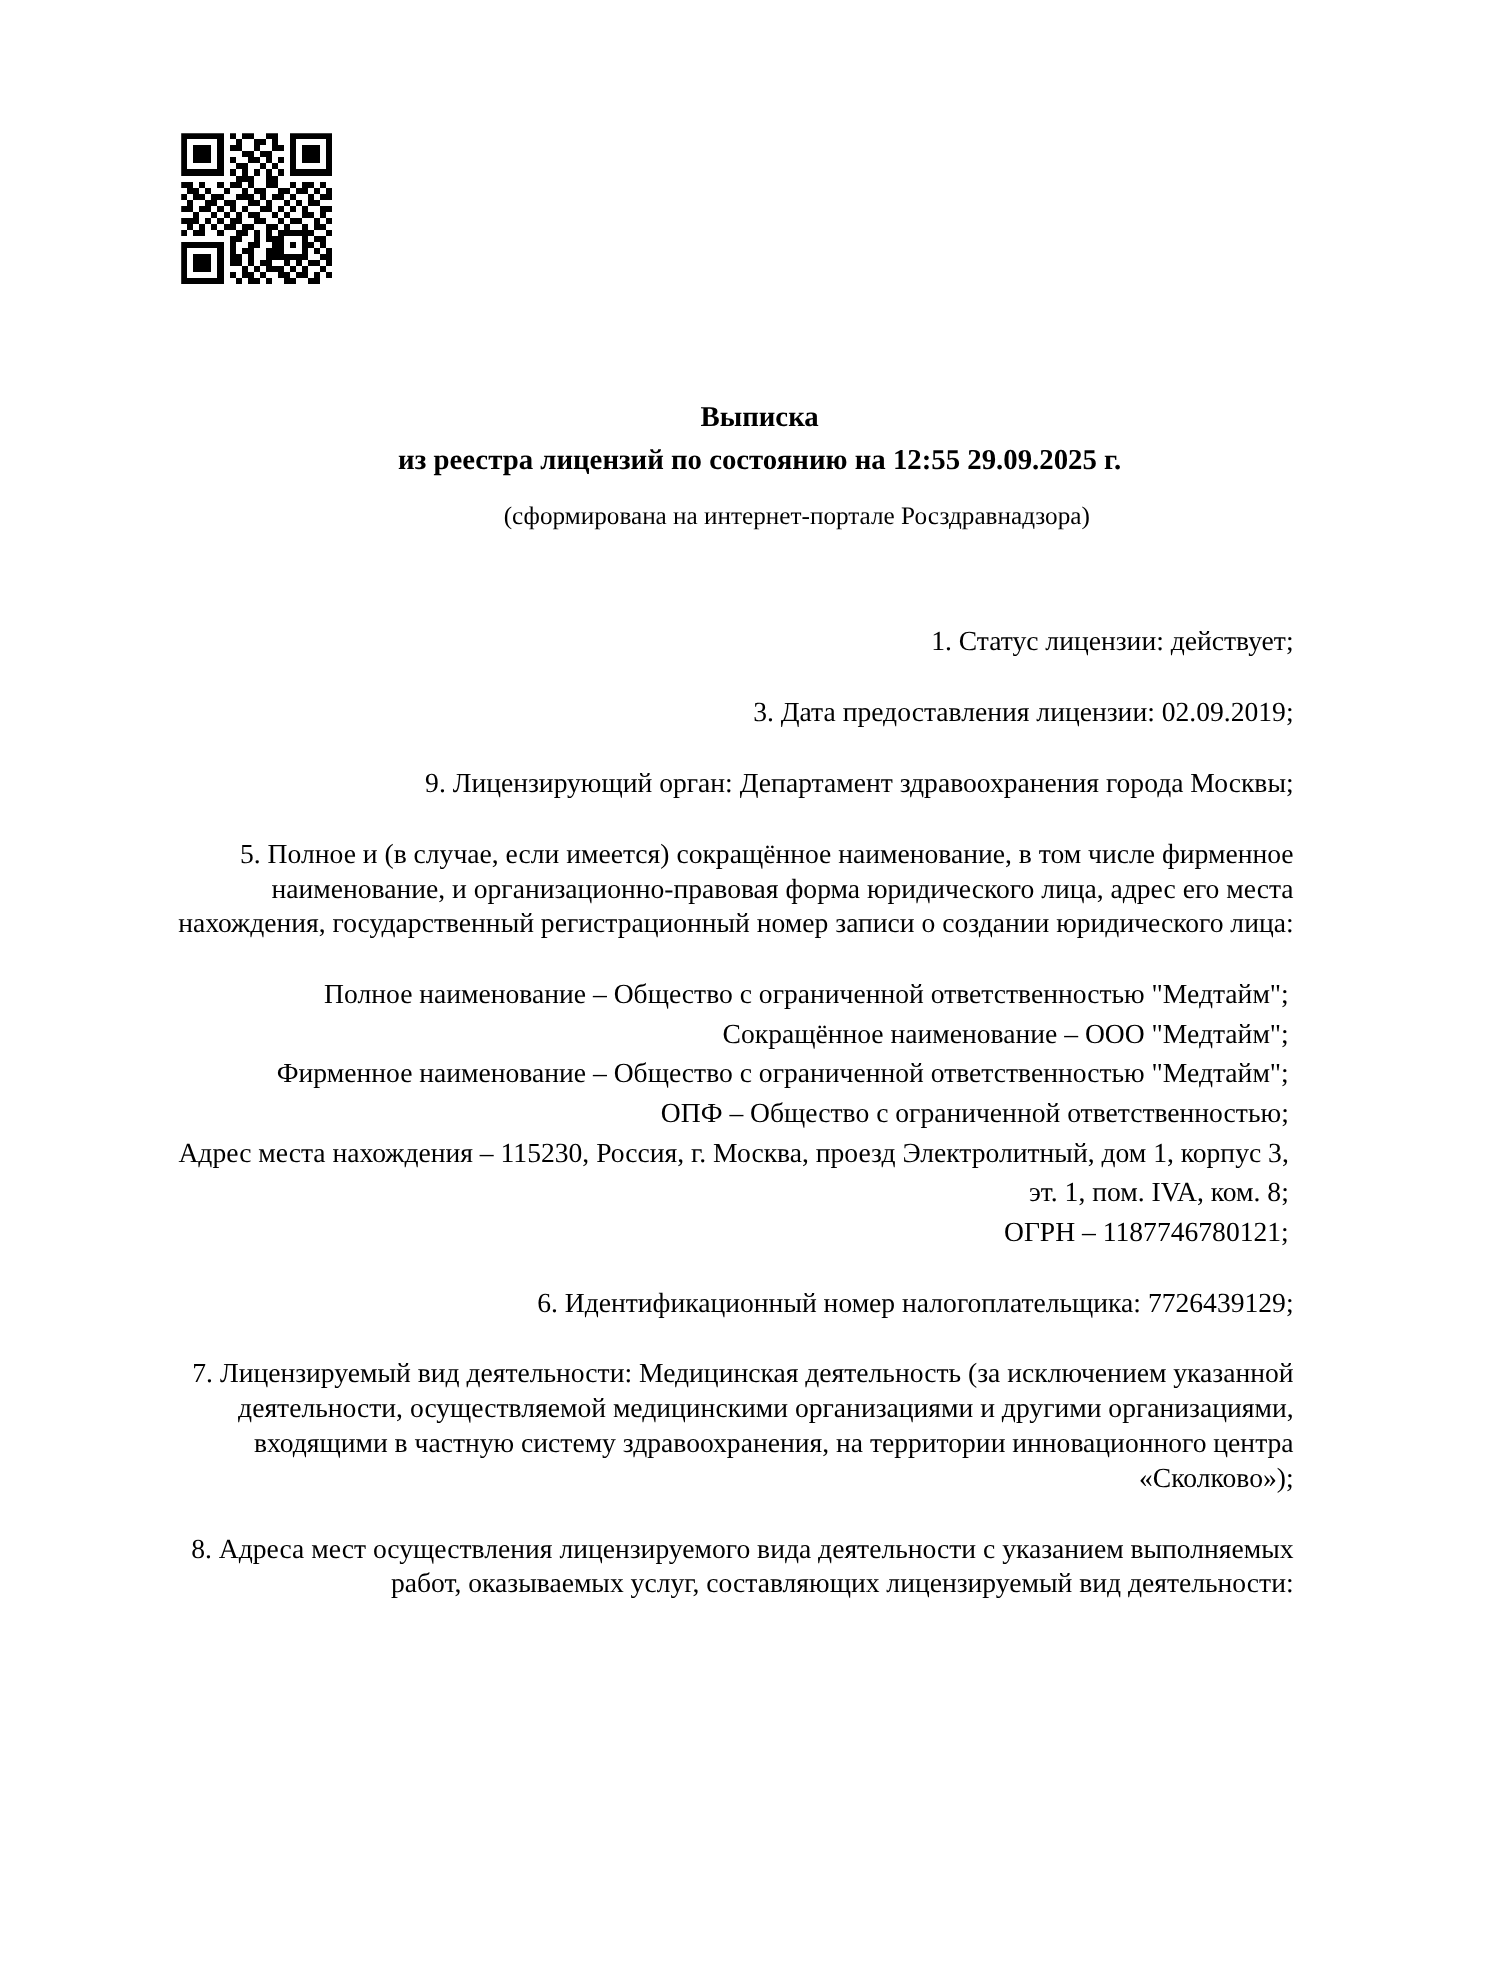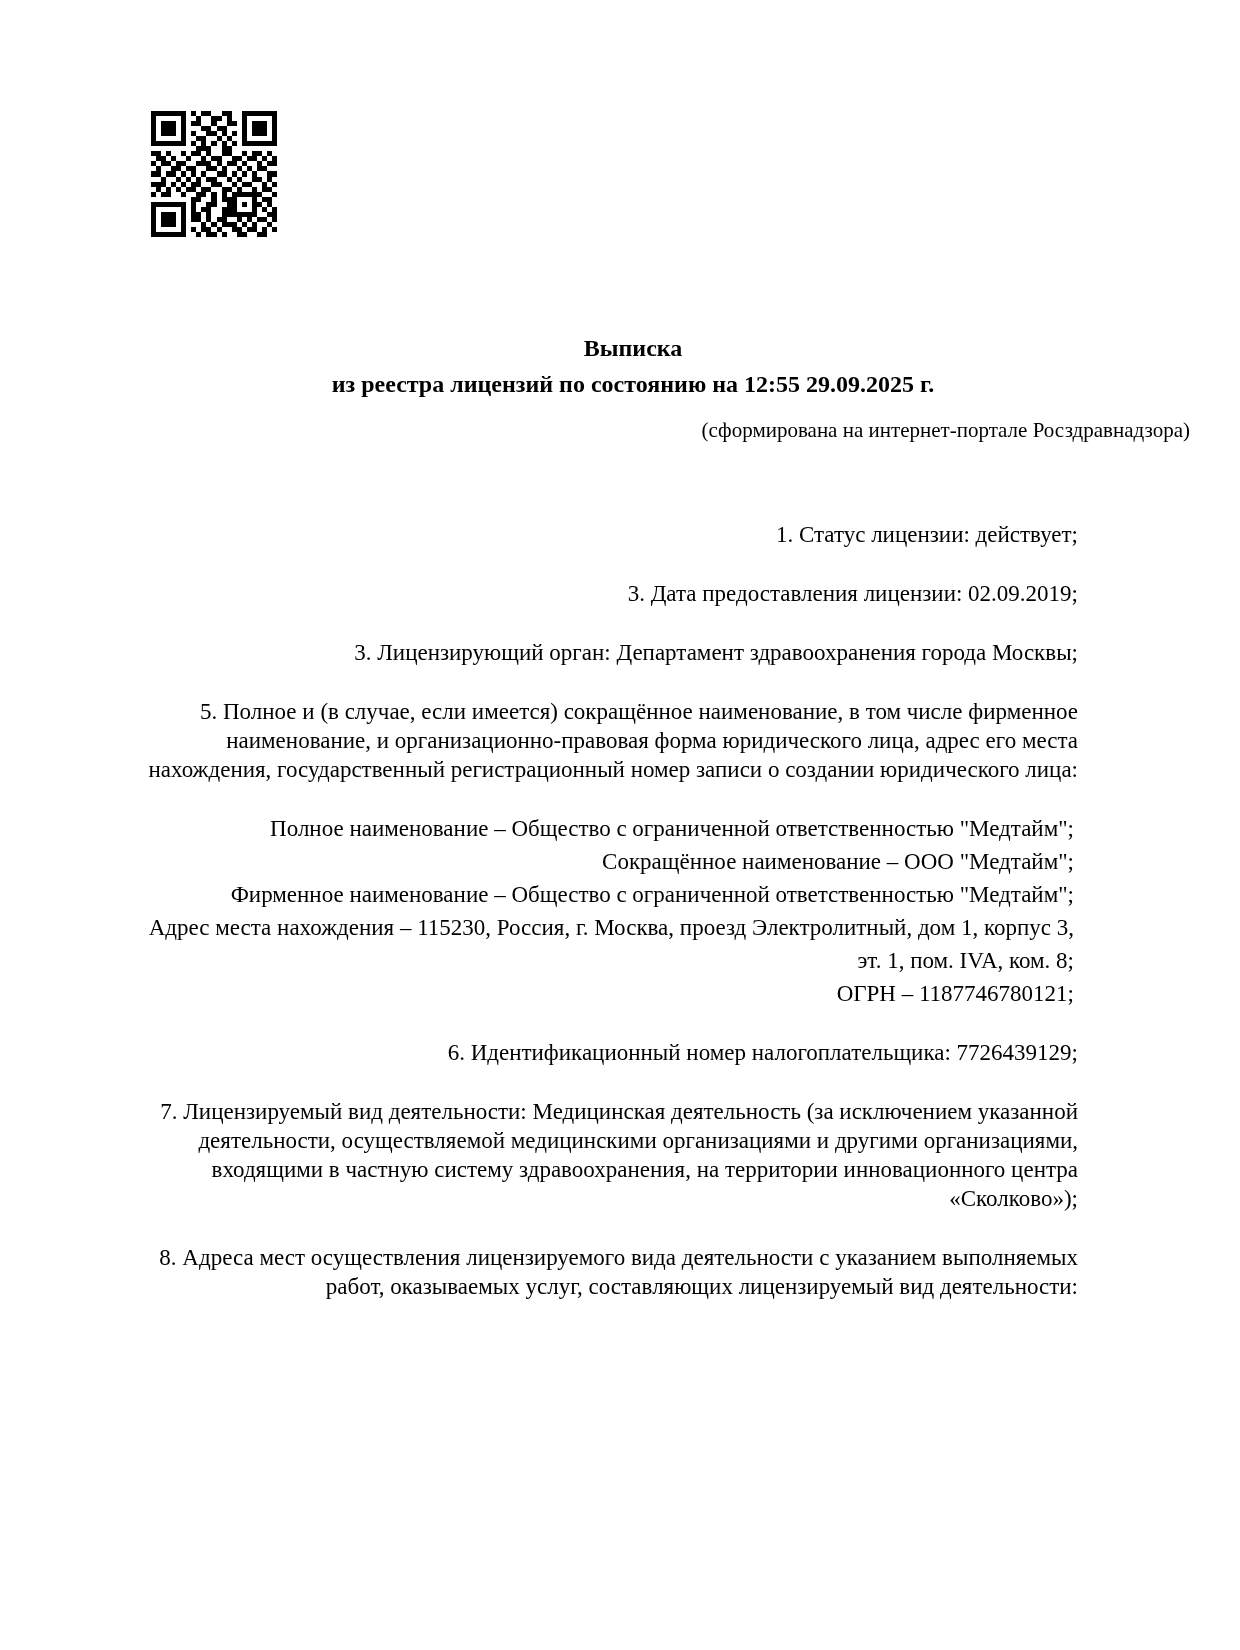--- a/index.html
+++ b/index.html
@@ -36,21 +36,21 @@
     text-align: center;
     font-size: 24px;
     font-weight: bold;
     line-height: 36px;
   }
   .subtitle {
     position: absolute;
     left: 138px;
     top: 417px;
     width: 1052px;
-    text-align: right;
+    text-align: center;
     font-size: 21px;
     line-height: 26px;
   }
   .body-text {
     position: absolute;
     left: 138px;
     top: 520px;
     width: 940px;
     font-size: 23px;
     line-height: 29px;
@@ -411,27 +411,28 @@
   <div class="title-block">
     <div>Выписка</div>
     <div>из реестра лицензий по состоянию на 12:55 29.09.2025 г.</div>
   </div>
 
   <div class="subtitle">(сформирована на интернет-портале Росздравнадзора)</div>
 
   <div class="body-text">
     <p>1. Статус лицензии: действует;</p>
     <p>3. Дата предоставления лицензии: 02.09.2019;</p>
-    <p>3. Лицензирующий орган: Департамент здравоохранения города Москвы;</p>
+    <p>9. Лицензирующий орган: Департамент здравоохранения города Москвы;</p>
     <p>5. Полное и (в случае, если имеется) сокращённое наименование, в том числе фирменное наименование, и организационно-правовая форма юридического лица, адрес его места нахождения, государственный регистрационный номер записи о создании юридического лица:</p>
 
     <div class="org-block">
       <p>Полное наименование – Общество с ограниченной ответственностью "Медтайм";</p>
       <p>Сокращённое наименование – ООО "Медтайм";</p>
       <p>Фирменное наименование – Общество с ограниченной ответственностью "Медтайм";</p>
+      <p>ОПФ – Общество с ограниченной ответственностью;</p>
       <p>Адрес места нахождения – 115230, Россия, г. Москва, проезд Электролитный, дом 1, корпус 3,</p>
       <p>эт. 1, пом. IVA, ком. 8;</p>
       <p>ОГРН – 1187746780121;</p>
     </div>
 
     <p>6. Идентификационный номер налогоплательщика: 7726439129;</p>
     <p>7. Лицензируемый вид деятельности: Медицинская деятельность (за исключением указанной деятельности, осуществляемой медицинскими организациями и другими организациями, входящими в частную систему здравоохранения, на территории инновационного центра «Сколково»);</p>
     <p>8. Адреса мест осуществления лицензируемого вида деятельности с указанием выполняемых работ, оказываемых услуг, составляющих лицензируемый вид деятельности:</p>
   </div>
 

